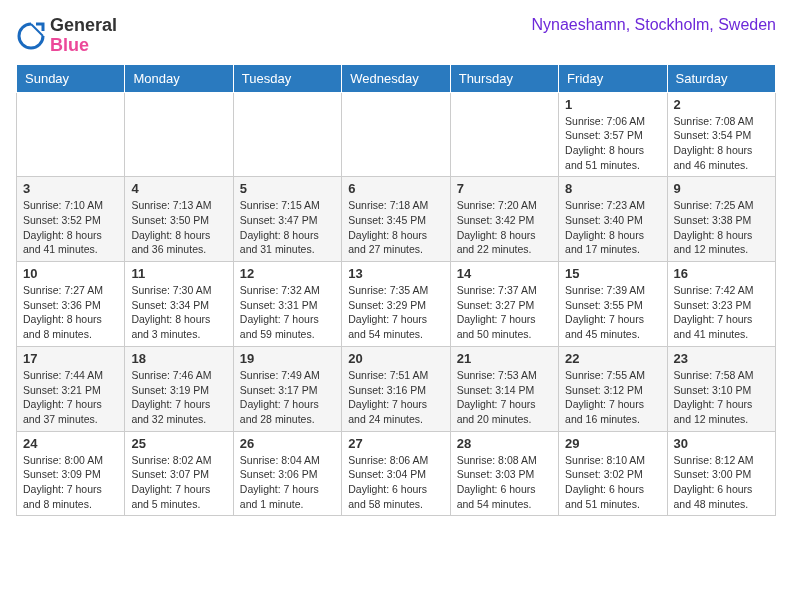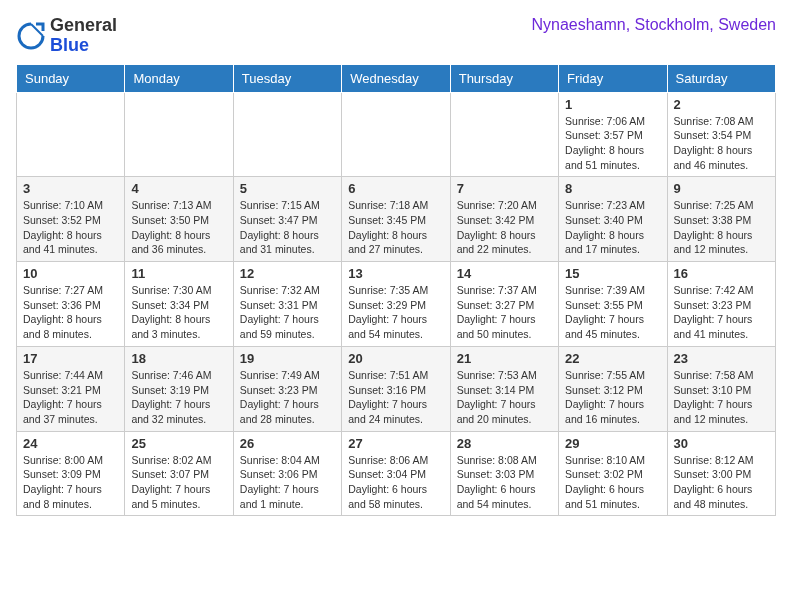--- a/index.html
+++ b/index.html
@@ -2,21 +2,21 @@
 <html><head>
   <meta charset="utf-8">
   <style>
     * { box-sizing: border-box; margin: 0; padding: 0; }
     body { font-family: Arial, sans-serif; background: #fff; width: 792px; min-height: 612px; }
     .page { width: 792px; padding: 16px; }
     .header { display: flex; justify-content: space-between; align-items: flex-start; margin-bottom: 8px; }
     .logo { display: flex; align-items: center; }
     .logo-text { display: flex; flex-direction: column; font-size: 18px; font-weight: bold; line-height: 1.1; }
     .logo-general { color: #333; }
-    .logo-blue { color: #1d4ed8; }
+    .logo-blue { color: #ec4899; }
     .logo-icon { width: 30px; height: 30px; margin-right: 4px; }
     .title-section { text-align: right; }
     .month-title { font-size: 36px; font-weight: 300; color: #333; }
     .location { font-size: 16px; color: #6d28d9; }
     .calendar { width: 100%; border-collapse: collapse; }
     .calendar th { background-color: #2a7abf; color: #fff; text-align: left; padding: 6px 8px; font-size: 13px; font-weight: normal; border: 1px solid #fff; margin-top: 19px; }
     .calendar td { border: 1px solid #ccc; vertical-align: top; padding: 4px 6px; width: calc(100%/7); background: #fff; }
     .calendar tr:nth-child(even) td { background: #f5f5f5; }
     .calendar tr:nth-child(odd) td { background: #fff; }
     .cell-day { font-size: 13px; font-weight: bold; color: #333; margin-bottom: 2px; }
@@ -172,21 +172,21 @@
           </td>
           <td>
             <div class="cell-day">18</div>
             <div class="cell-info">Sunrise: 7:46 AM
 Sunset: 3:19 PM
 Daylight: 7 hours and 32 minutes.</div>
           </td>
           <td>
             <div class="cell-day">19</div>
             <div class="cell-info">Sunrise: 7:49 AM
-Sunset: 3:23 PM
+Sunset: 3:17 PM
 Daylight: 7 hours and 28 minutes.</div>
           </td>
           <td>
             <div class="cell-day">20</div>
             <div class="cell-info">Sunrise: 7:51 AM
 Sunset: 3:16 PM
 Daylight: 7 hours and 24 minutes.</div>
           </td>
           <td>
             <div class="cell-day">21</div>

